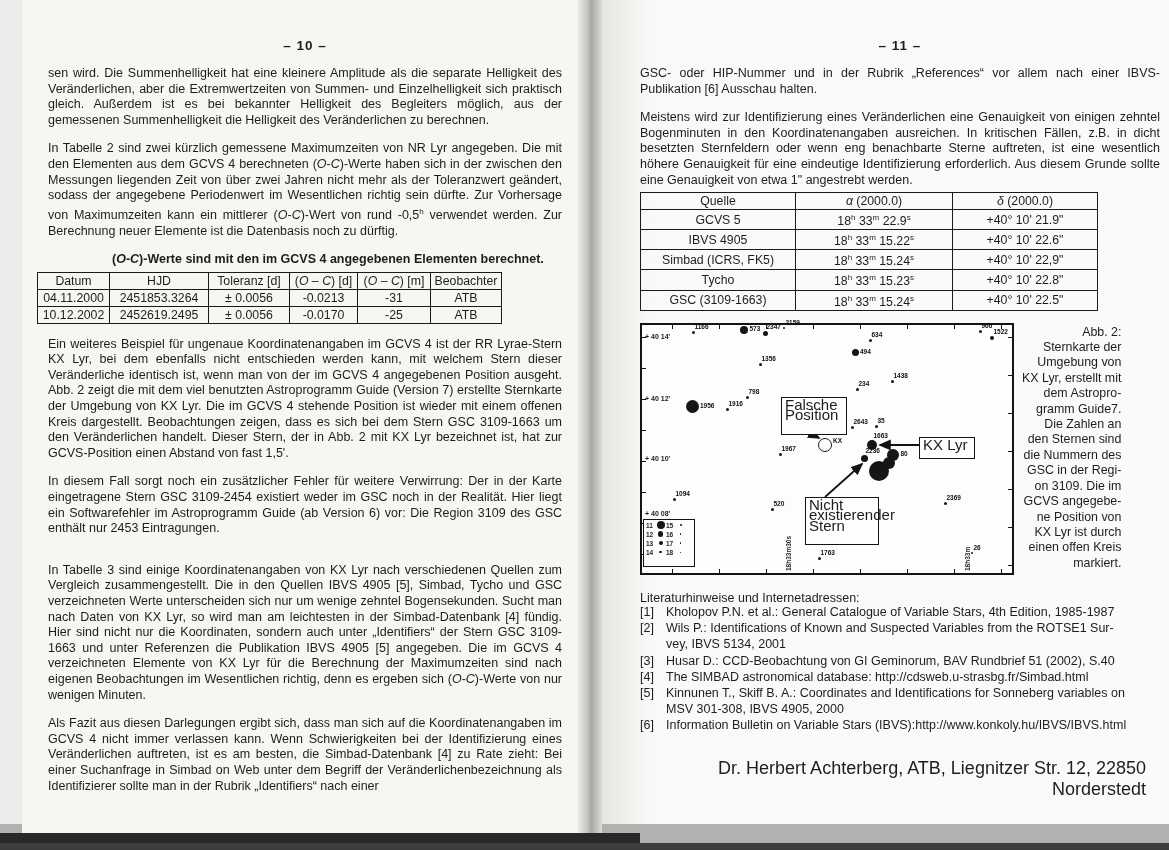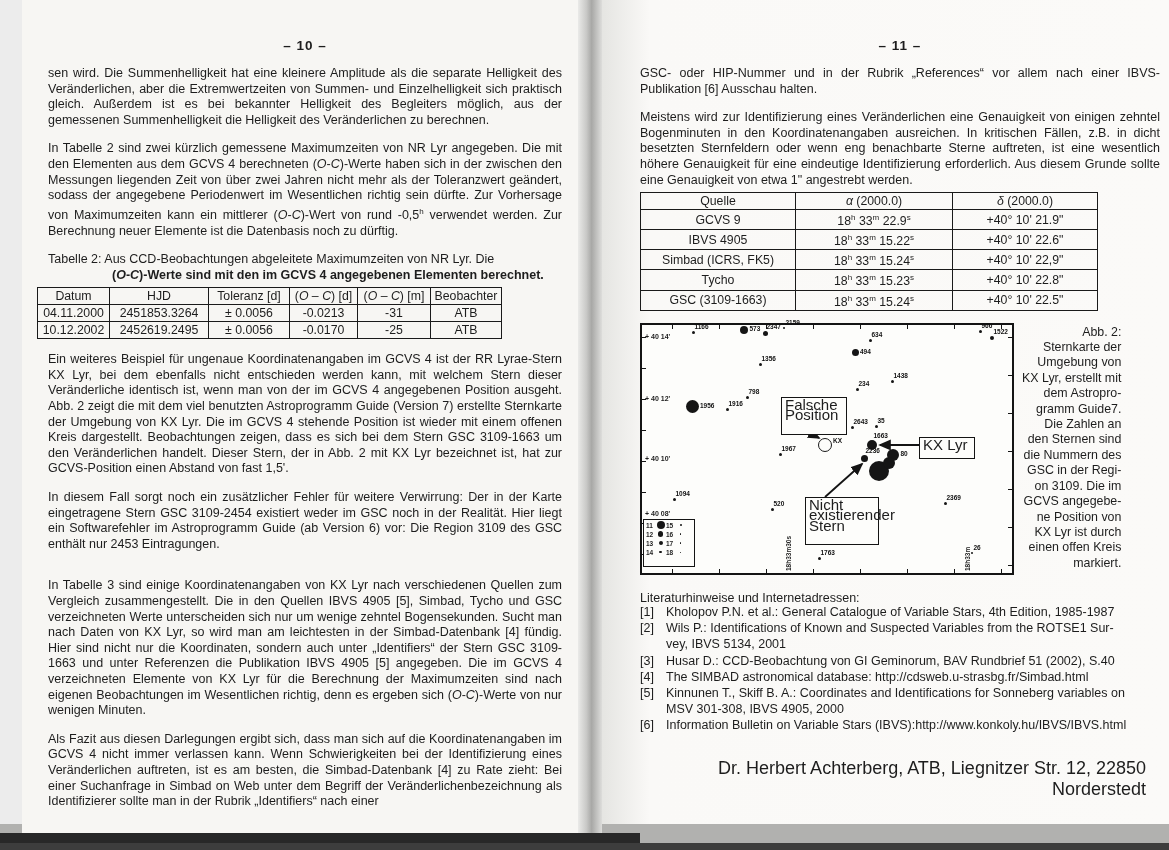--- a/index.html
+++ b/index.html
@@ -62,21 +62,20 @@
   <div class="band-gray"></div>
   <div class="band-darkleft"></div>
   <div class="band-darkbottom"></div>
   <div class="gutter"></div>
 
   <div class="page page-left">
     <div class="pagenum">–  10  –</div>
     <p class="para">sen wird. Die Summenhelligkeit hat eine kleinere Amplitude als die separate Helligkeit des Veränderlichen, aber die Extremwertzeiten von Summen- und Einzelhelligkeit sich praktisch gleich. Außerdem ist es bei bekannter Helligkeit des Begleiters möglich, aus der gemessenen Summenhelligkeit die Helligkeit des Veränderlichen zu berechnen.</p>
     <p class="para">In Tabelle 2 sind zwei kürzlich gemessene Maximumzeiten von NR Lyr angegeben. Die mit den Elementen aus dem GCVS 4 berechneten (<i>O</i>-<i>C</i>)-Werte haben sich in der zwischen den Messungen liegenden Zeit von über zwei Jahren nicht mehr als der Toleranzwert geändert, sodass der angegebene Periodenwert im Wesentlichen richtig sein dürfte. Zur Vorhersage von Maximumzeiten kann ein mittlerer (<i>O</i>-<i>C</i>)-Wert von rund -0,5<sup>h</sup> verwendet werden. Zur Berechnung neuer Elemente ist die Datenbasis noch zu dürftig.</p>
     <div class="tbl-caption">
-      <div>Tabelle 2: Aus CCD-Beobachtungen abgeleitete Maximumzeiten von NR Lyr. Die</div>
       <div class="cap2">(<i>O</i>-<i>C</i>)-Werte sind mit den im GCVS 4 angegebenen Elementen berechnet.</div>
     </div>
     <table class="t2">
         <colgroup>
           <col style="width: 72px;">
           <col style="width: 99px;">
           <col style="width: 81px;">
           <col style="width: 68px;">
           <col style="width: 73px;">
           <col style="width: 71px;">
@@ -128,21 +127,21 @@
         </colgroup>
         <thead>
           <tr>
             <th>Quelle</th>
             <th><i>α</i> (2000.0)</th>
             <th><i>δ</i> (2000.0)</th>
           </tr>
         </thead>
         <tbody>
           <tr>
-            <td>GCVS 9</td>
+            <td>GCVS 5</td>
             <td>18<sup>h</sup> 33<sup>m</sup> 22.9<sup>s</sup></td>
             <td>+40° 10' 21.9"</td>
           </tr>
           <tr>
             <td>IBVS 4905</td>
             <td>18<sup>h</sup> 33<sup>m</sup> 15.22<sup>s</sup></td>
             <td>+40° 10' 22.6"</td>
           </tr>
           <tr>
             <td>Simbad (ICRS, FK5)</td>

